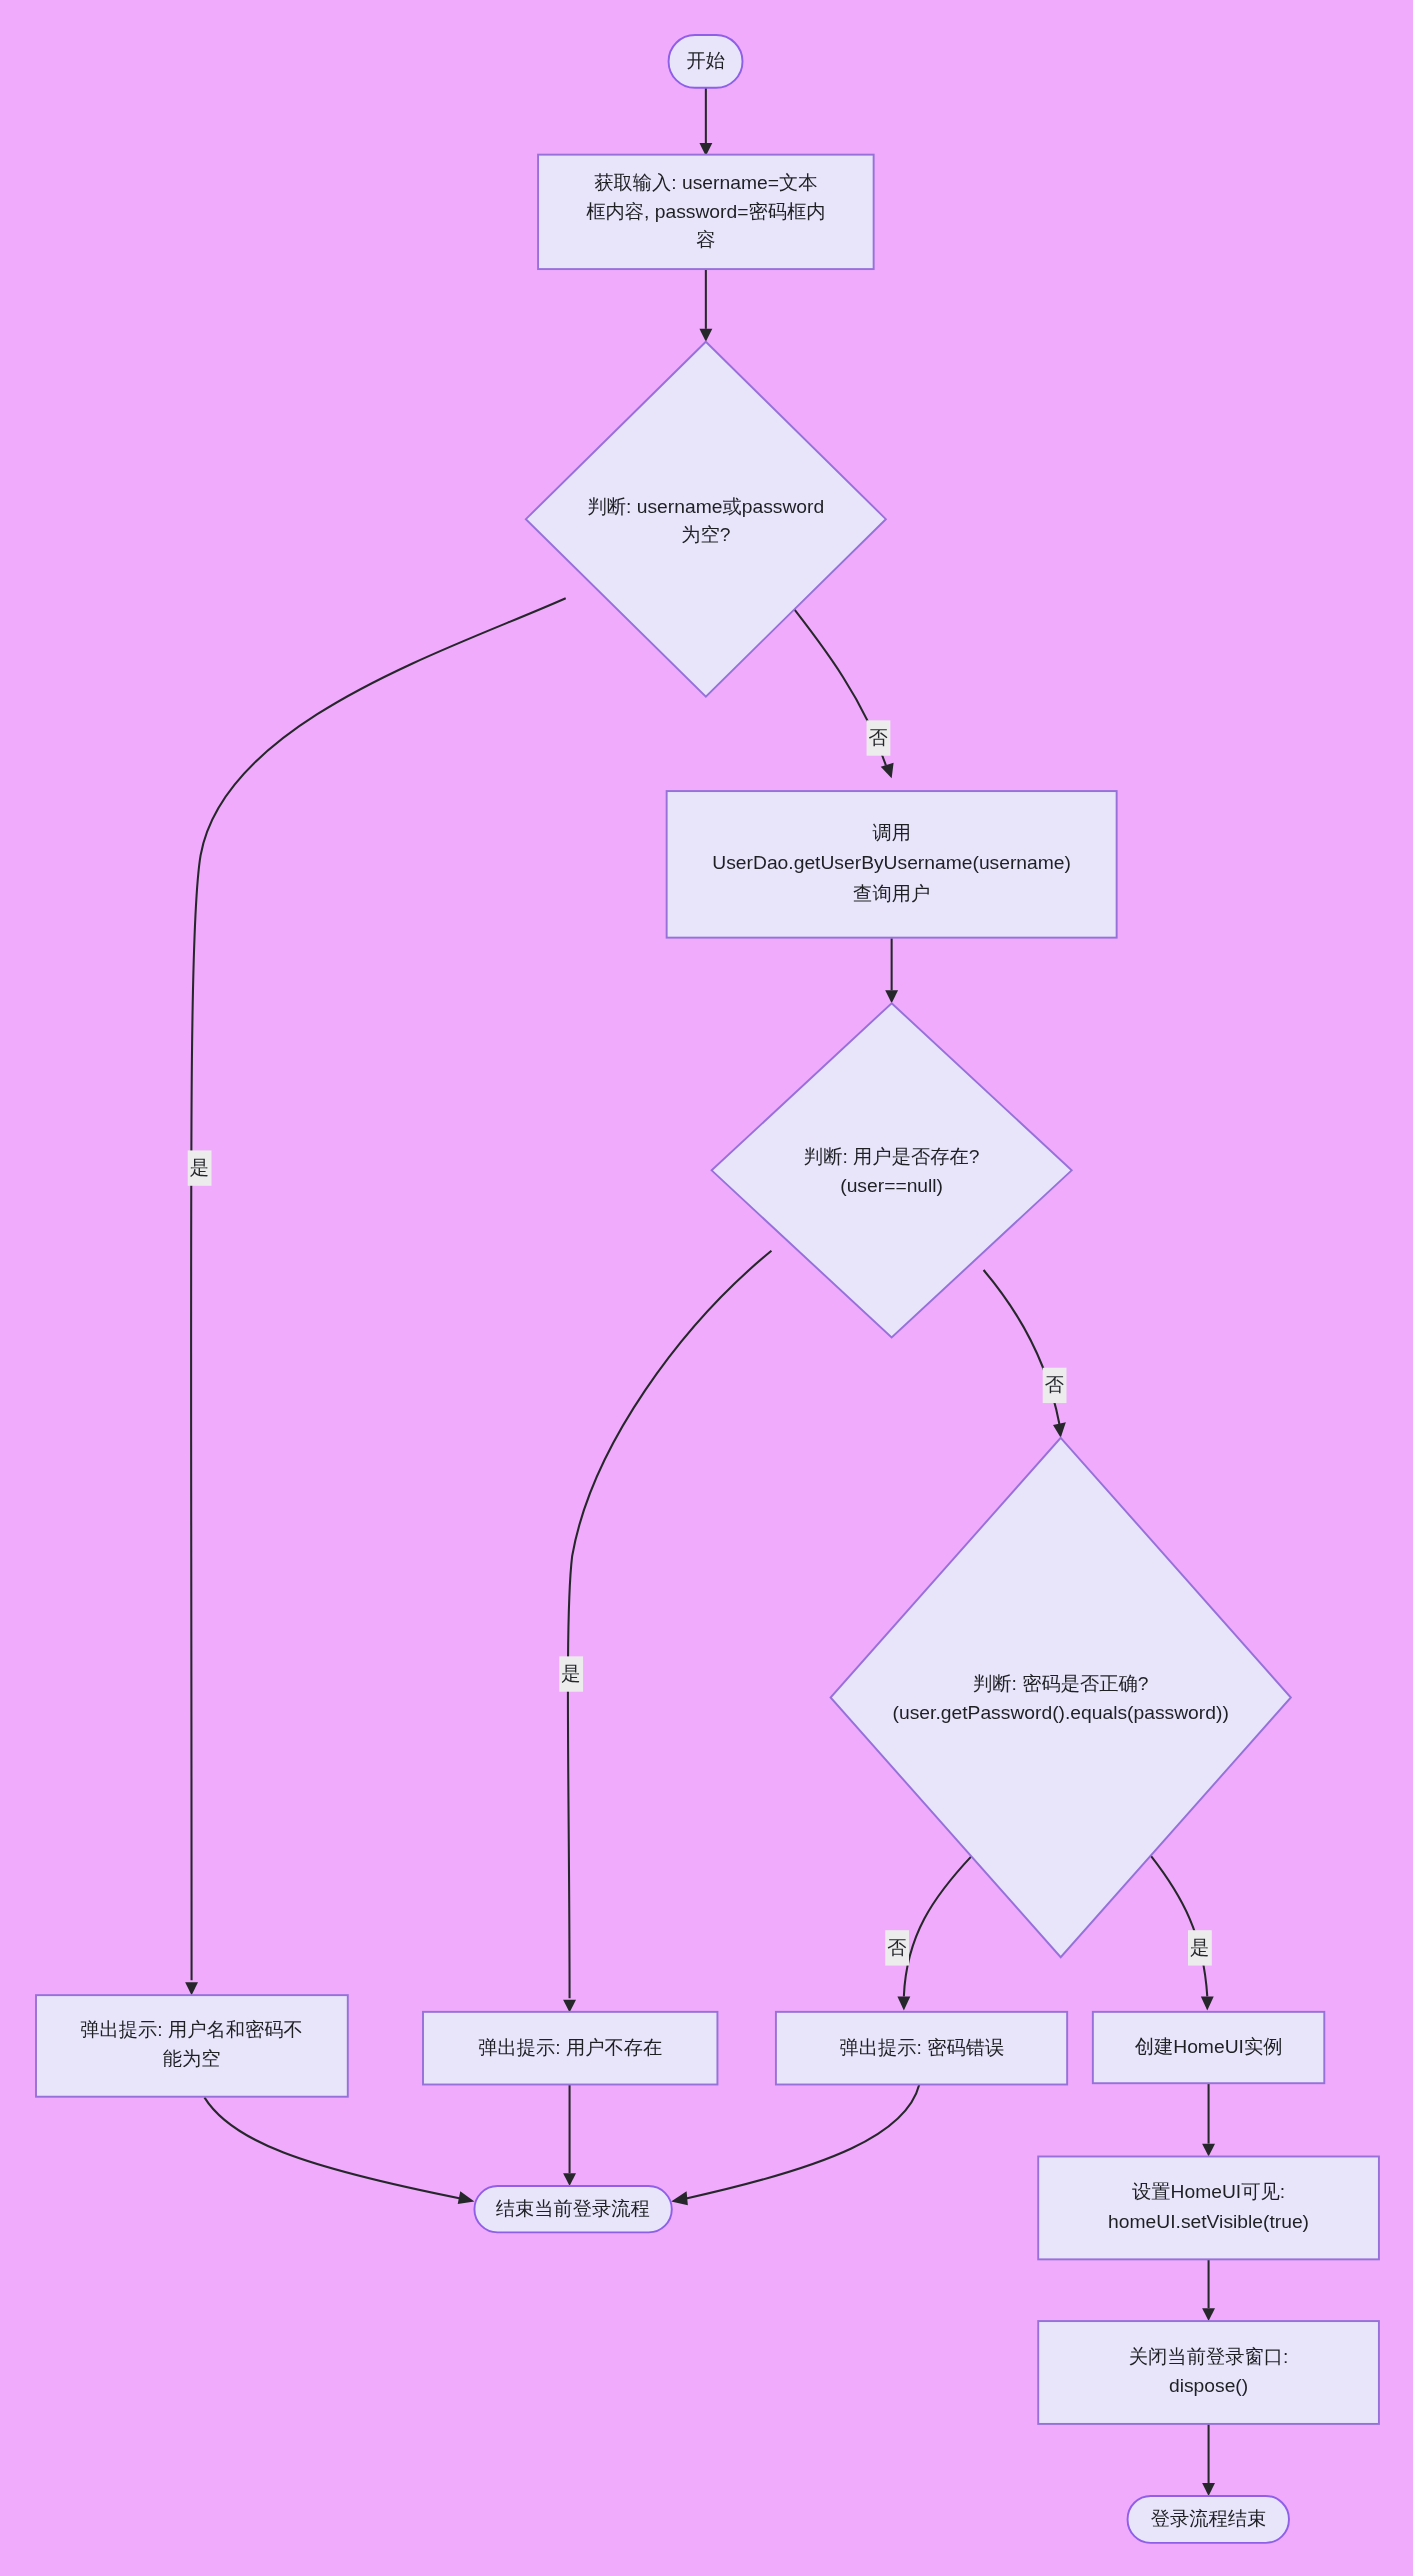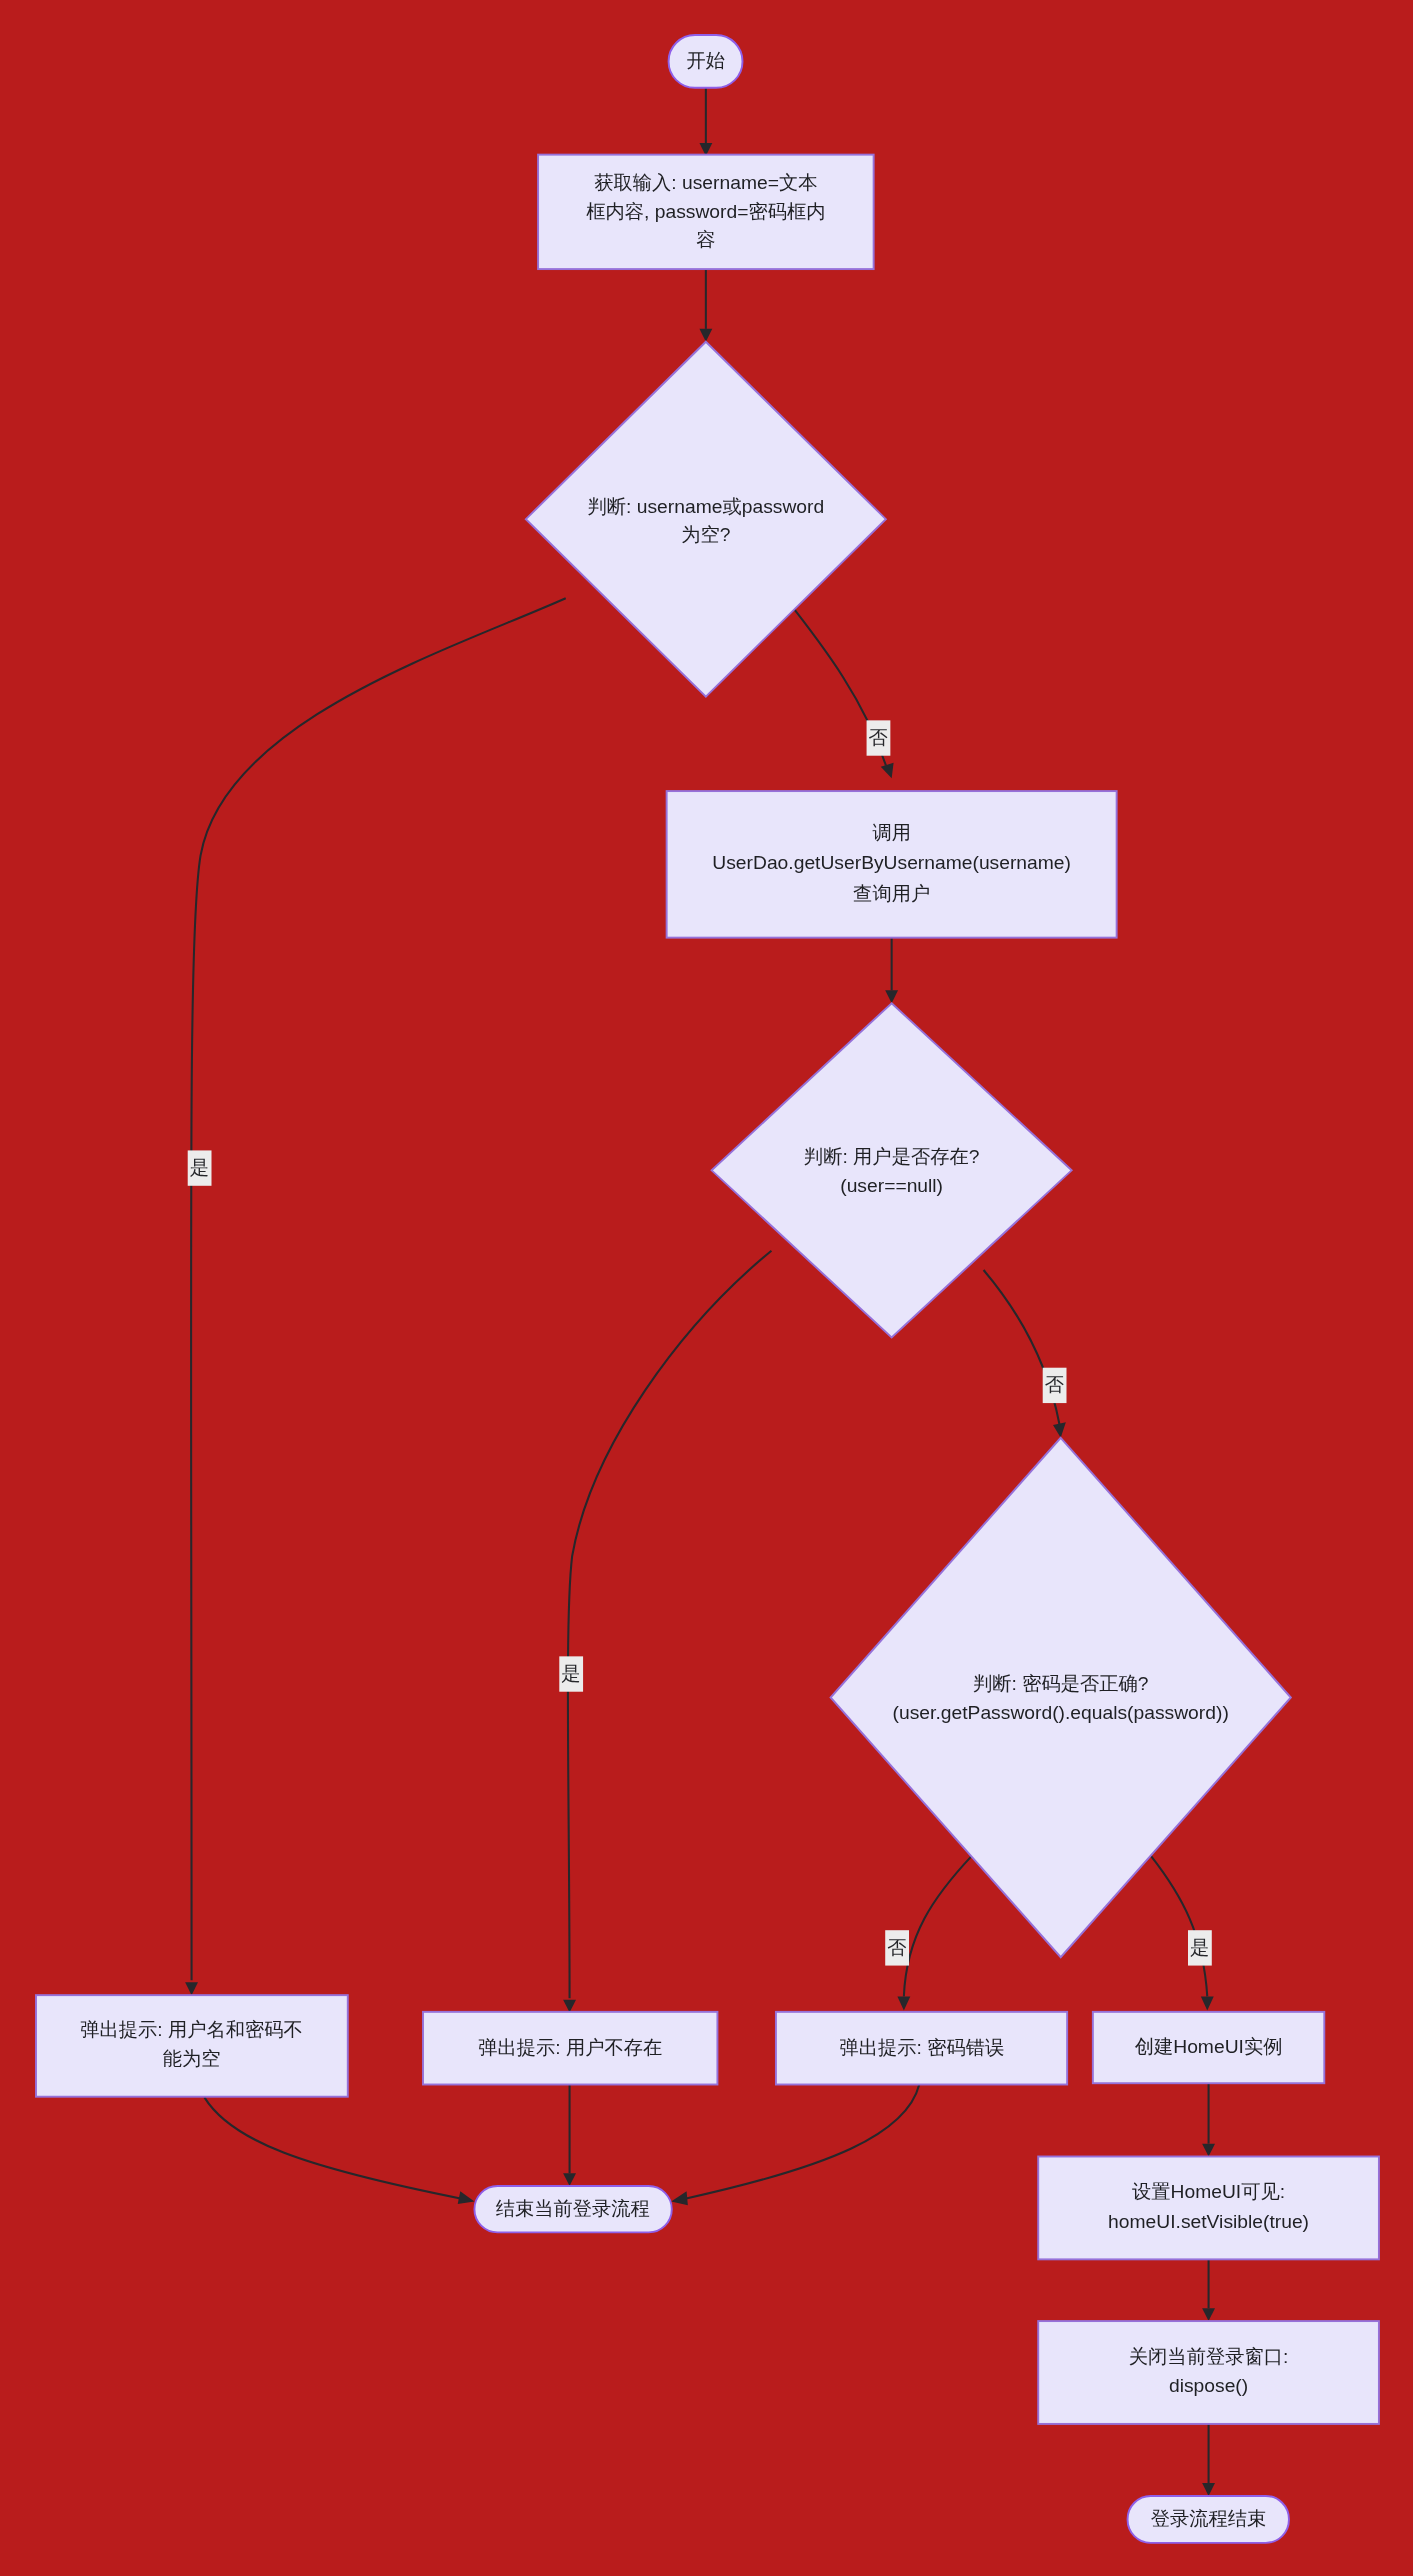--- a/index.html
+++ b/index.html
@@ -7,21 +7,21 @@
     padding: 0;
     background: #ffffff;
   }
   body {
     font-family: "Liberation Sans", "DejaVu Sans", sans-serif;
   }
   #flowchart-root {
     position: relative;
     width: 1413px;
     height: 2576px;
-    background: #b91c1c;
+    background: #f0abfc;
     overflow: hidden;
   }
   svg.diagram {
     display: block;
     width: 1413px;
     height: 2576px;
   }
   .node-shape {
     fill: #e8e5fb;
     stroke: #9671d9;

